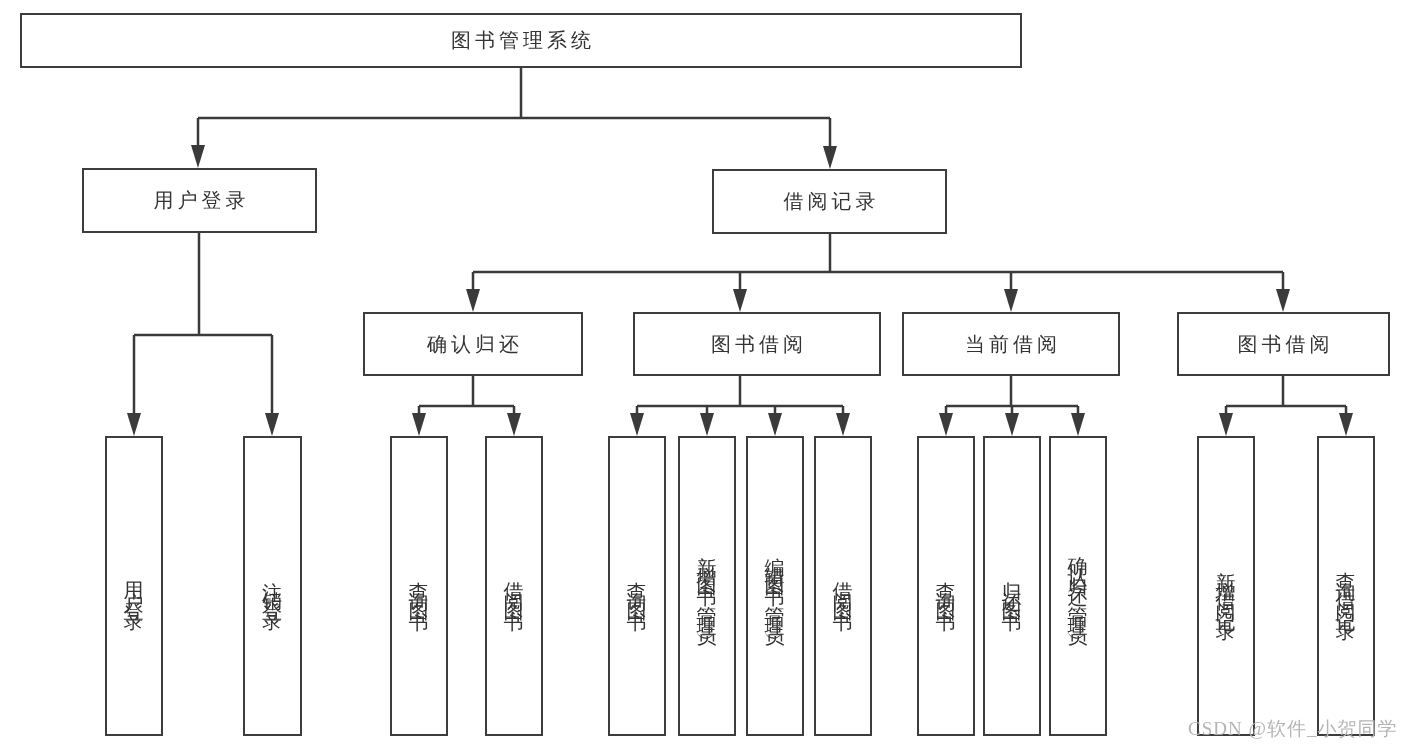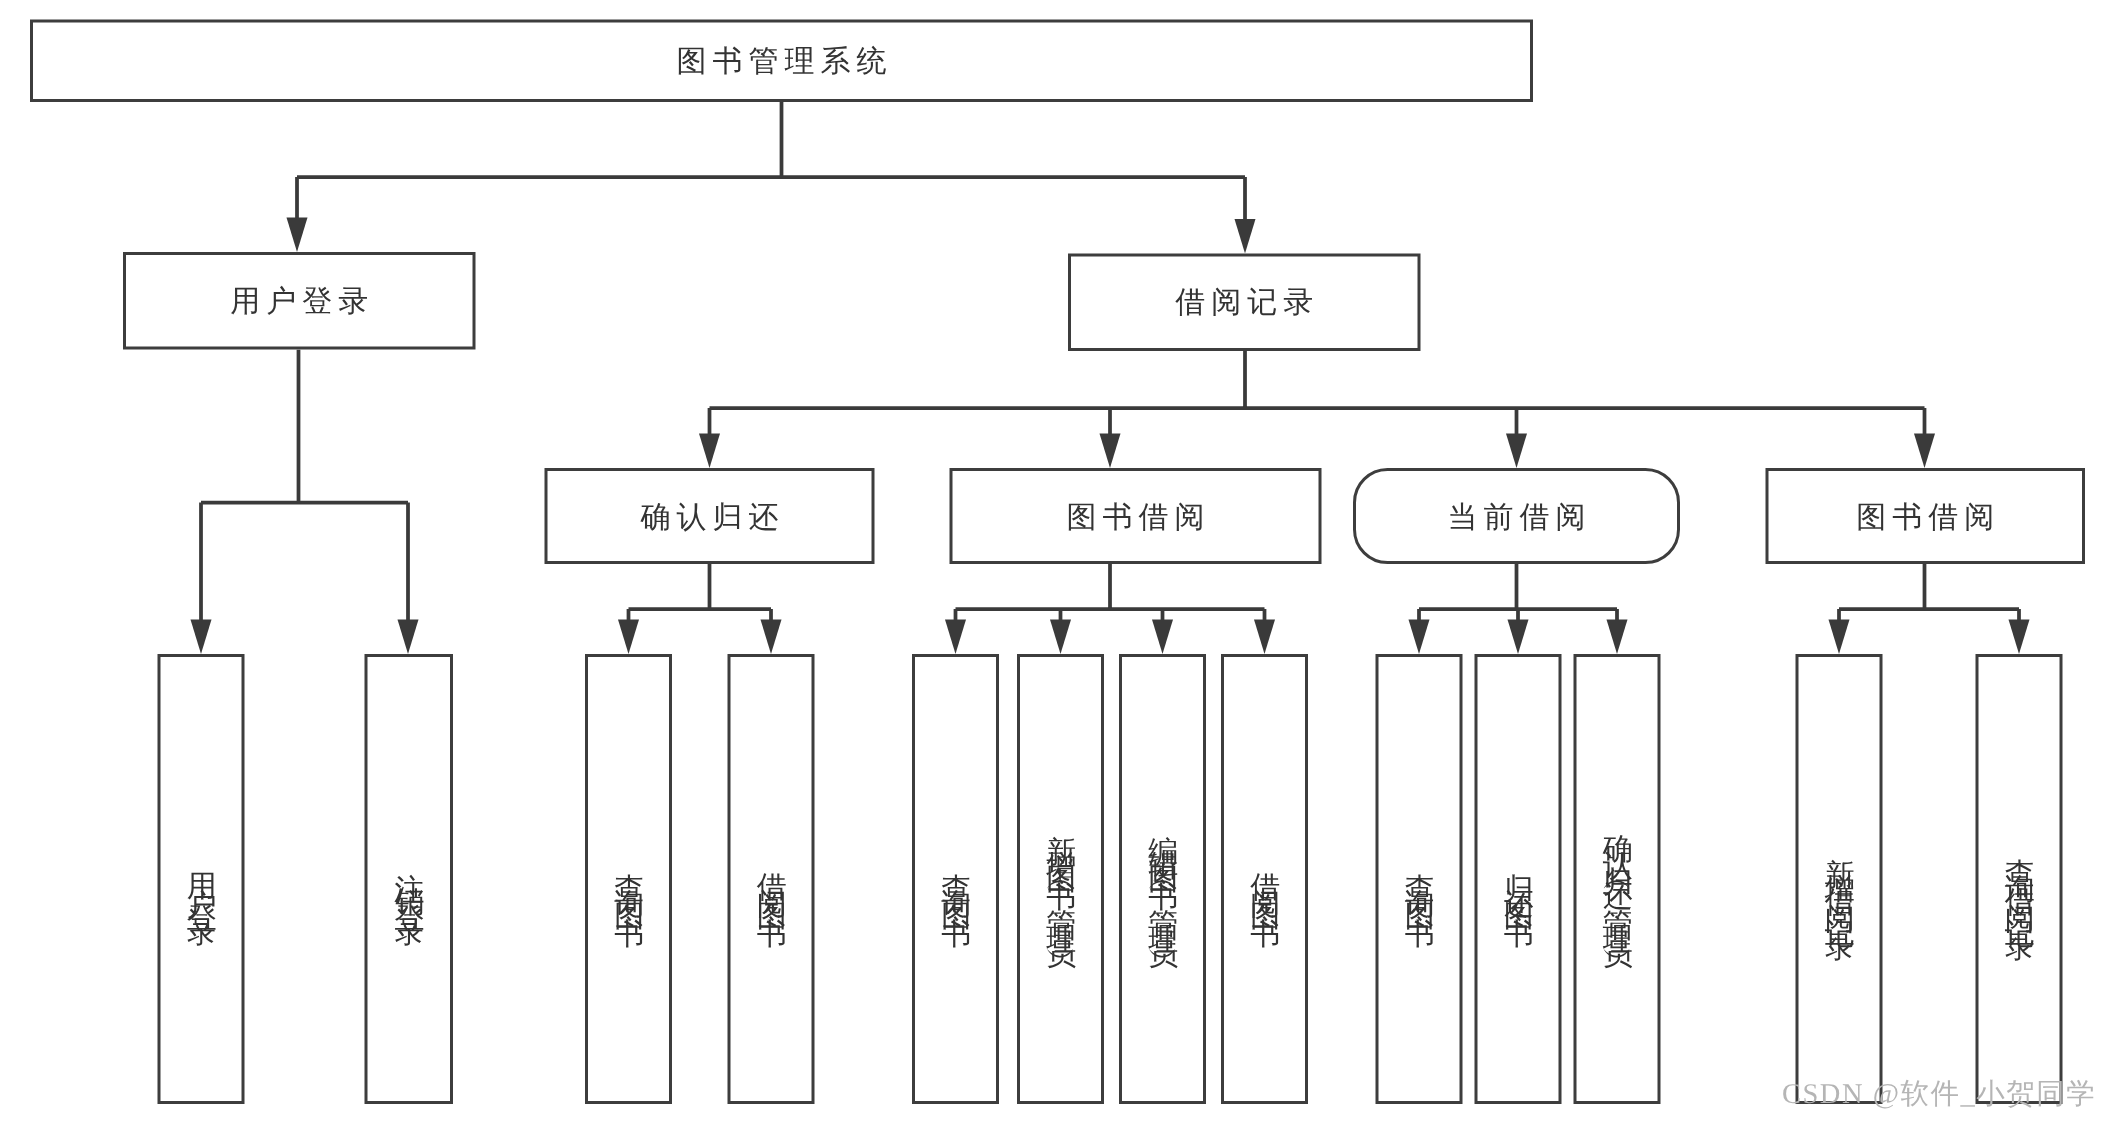--- a/index.html
+++ b/index.html
@@ -87,21 +87,21 @@
     </g>
   </svg>
 
   <div class="node hbox" style="left:20px;top:13px;width:1002px;height:55px;">图书管理系统</div>
 
   <div class="node hbox" style="left:82px;top:168px;width:235px;height:65px;">用户登录</div>
   <div class="node hbox" style="left:712px;top:169px;width:235px;height:65px;">借阅记录</div>
 
   <div class="node hbox" style="left:363px;top:312px;width:220px;height:64px;">确认归还</div>
   <div class="node hbox" style="left:633px;top:312px;width:248px;height:64px;">图书借阅</div>
-  <div class="node hbox" style="left:902px;top:312px;width:218px;height:64px;border-radius:23px;">当前借阅</div>
+  <div class="node hbox" style="left:902px;top:312px;width:218px;height:64px;">当前借阅</div>
   <div class="node hbox" style="left:1177px;top:312px;width:213px;height:64px;">图书借阅</div>
 
   <div class="node vbox" style="left:105px;top:436px;width:58px;height:300px;">用户登录</div>
   <div class="node vbox" style="left:243px;top:436px;width:59px;height:300px;">注销登录</div>
 
   <div class="node vbox" style="left:390px;top:436px;width:58px;height:300px;">查询图书</div>
   <div class="node vbox" style="left:485px;top:436px;width:58px;height:300px;">借阅图书</div>
 
   <div class="node vbox" style="left:608px;top:436px;width:58px;height:300px;">查询图书</div>
   <div class="node vbox" style="left:678px;top:436px;width:58px;height:300px;">新增图书（管理员）</div>

